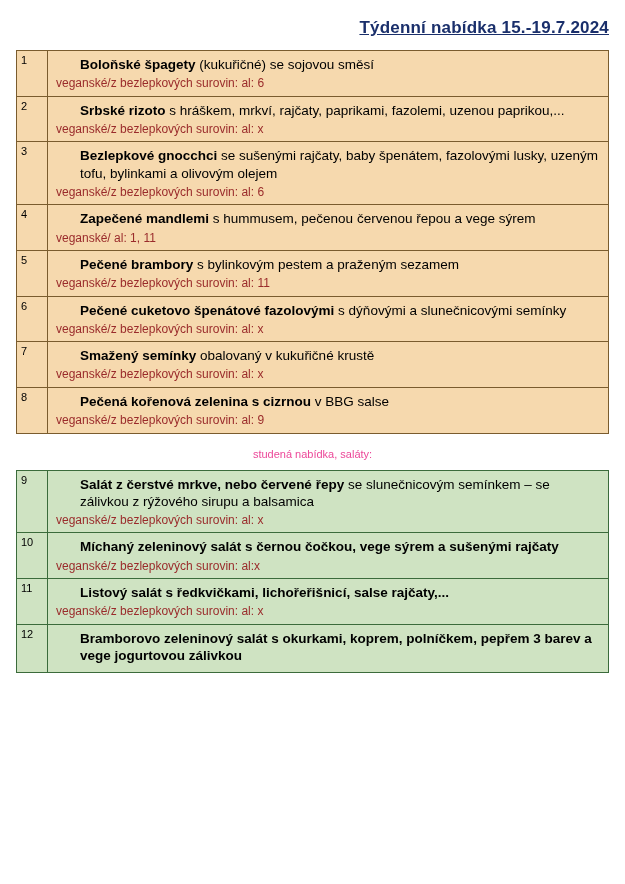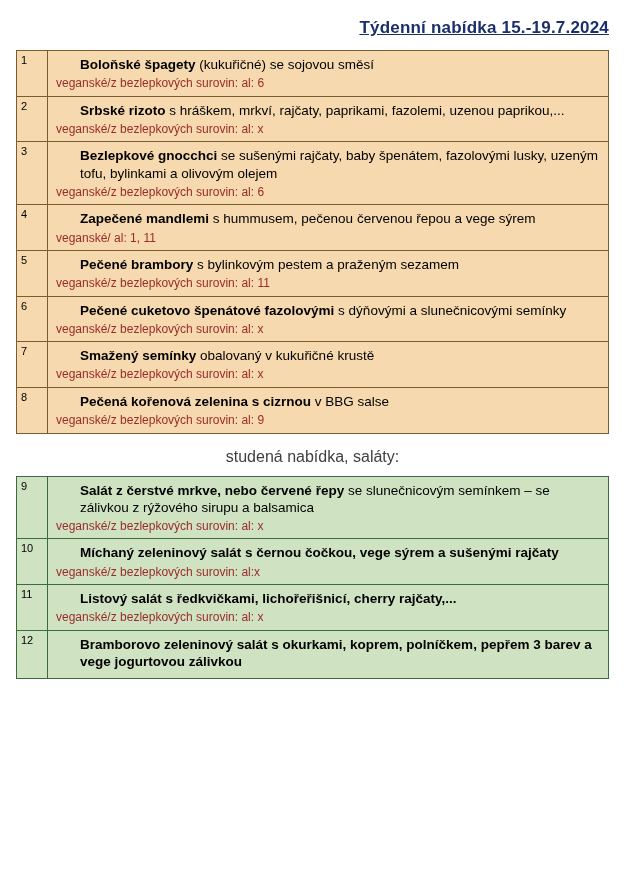--- a/index.html
+++ b/index.html
@@ -68,23 +68,23 @@
     font-weight: bold;
   }
   .tags {
     font-size: 12px;
     color: #9a2b2b;
     margin-top: 3px;
     line-height: 1.2;
   }
   .section-head {
     text-align: center;
-    font-size: 16px;
+    font-size: 11px;
     font-weight: normal;
-    color: #404040;
+    color: #ec4899;
     margin: 14px 0 10px 0;
   }
 </style>
 </head>
 <body>
 
 <div class="page">
 
   <div class="title">Týdenní nabídka  15.-19.7.2024</div>
 
@@ -163,21 +163,21 @@
       <tr class="cold">
         <td class="num">10</td>
         <td class="body">
           <div class="dish"><b>Míchaný zeleninový salát s černou čočkou, vege sýrem a sušenými rajčaty</b><span></span></div>
           <div class="tags">veganské/z bezlepkových surovin: al:x</div>
         </td>
       </tr>
       <tr class="cold">
         <td class="num">11</td>
         <td class="body">
-          <div class="dish"><b>Listový salát s ředkvičkami, lichořeřišnicí, cherry rajčaty,...</b><span></span></div>
+          <div class="dish"><b>Listový salát s ředkvičkami, lichořeřišnicí, salse rajčaty,...</b><span></span></div>
           <div class="tags">veganské/z bezlepkových surovin: al: x</div>
         </td>
       </tr>
       <tr class="cold">
         <td class="num">12</td>
         <td class="body">
           <div class="dish"><b>Bramborovo zeleninový salát s okurkami, koprem, polníčkem, pepřem 3 barev a vege jogurtovou zálivkou</b><span></span></div>
           <div class="tags"></div>
         </td>
       </tr>

